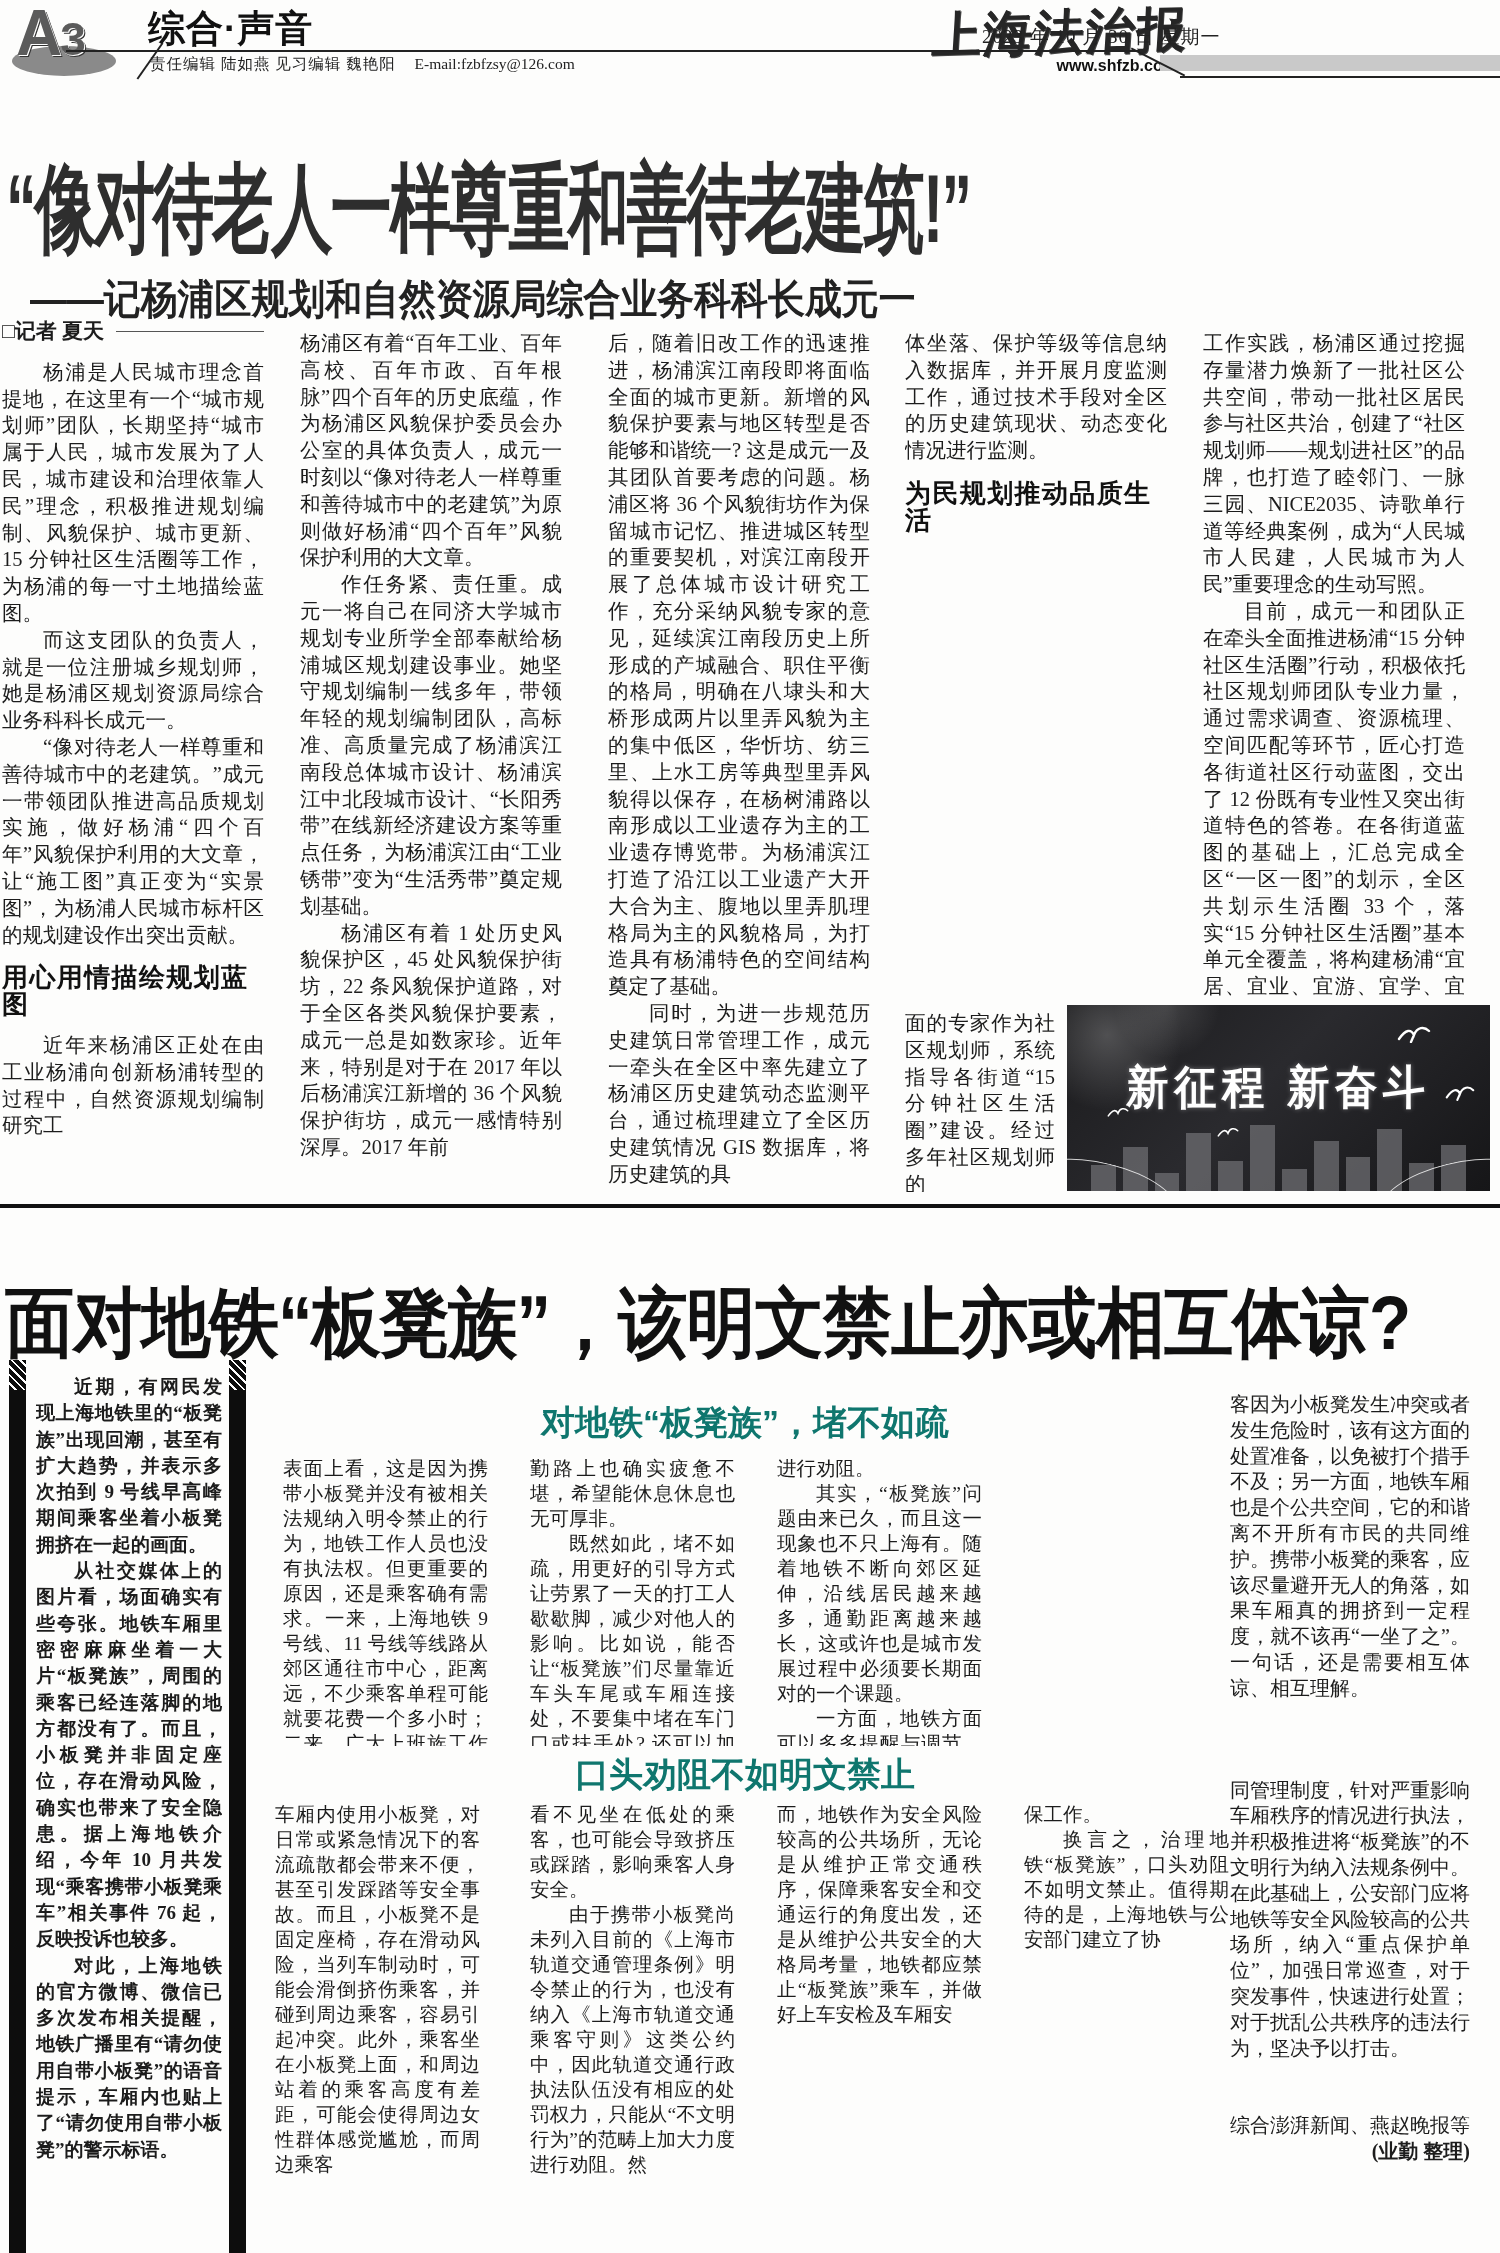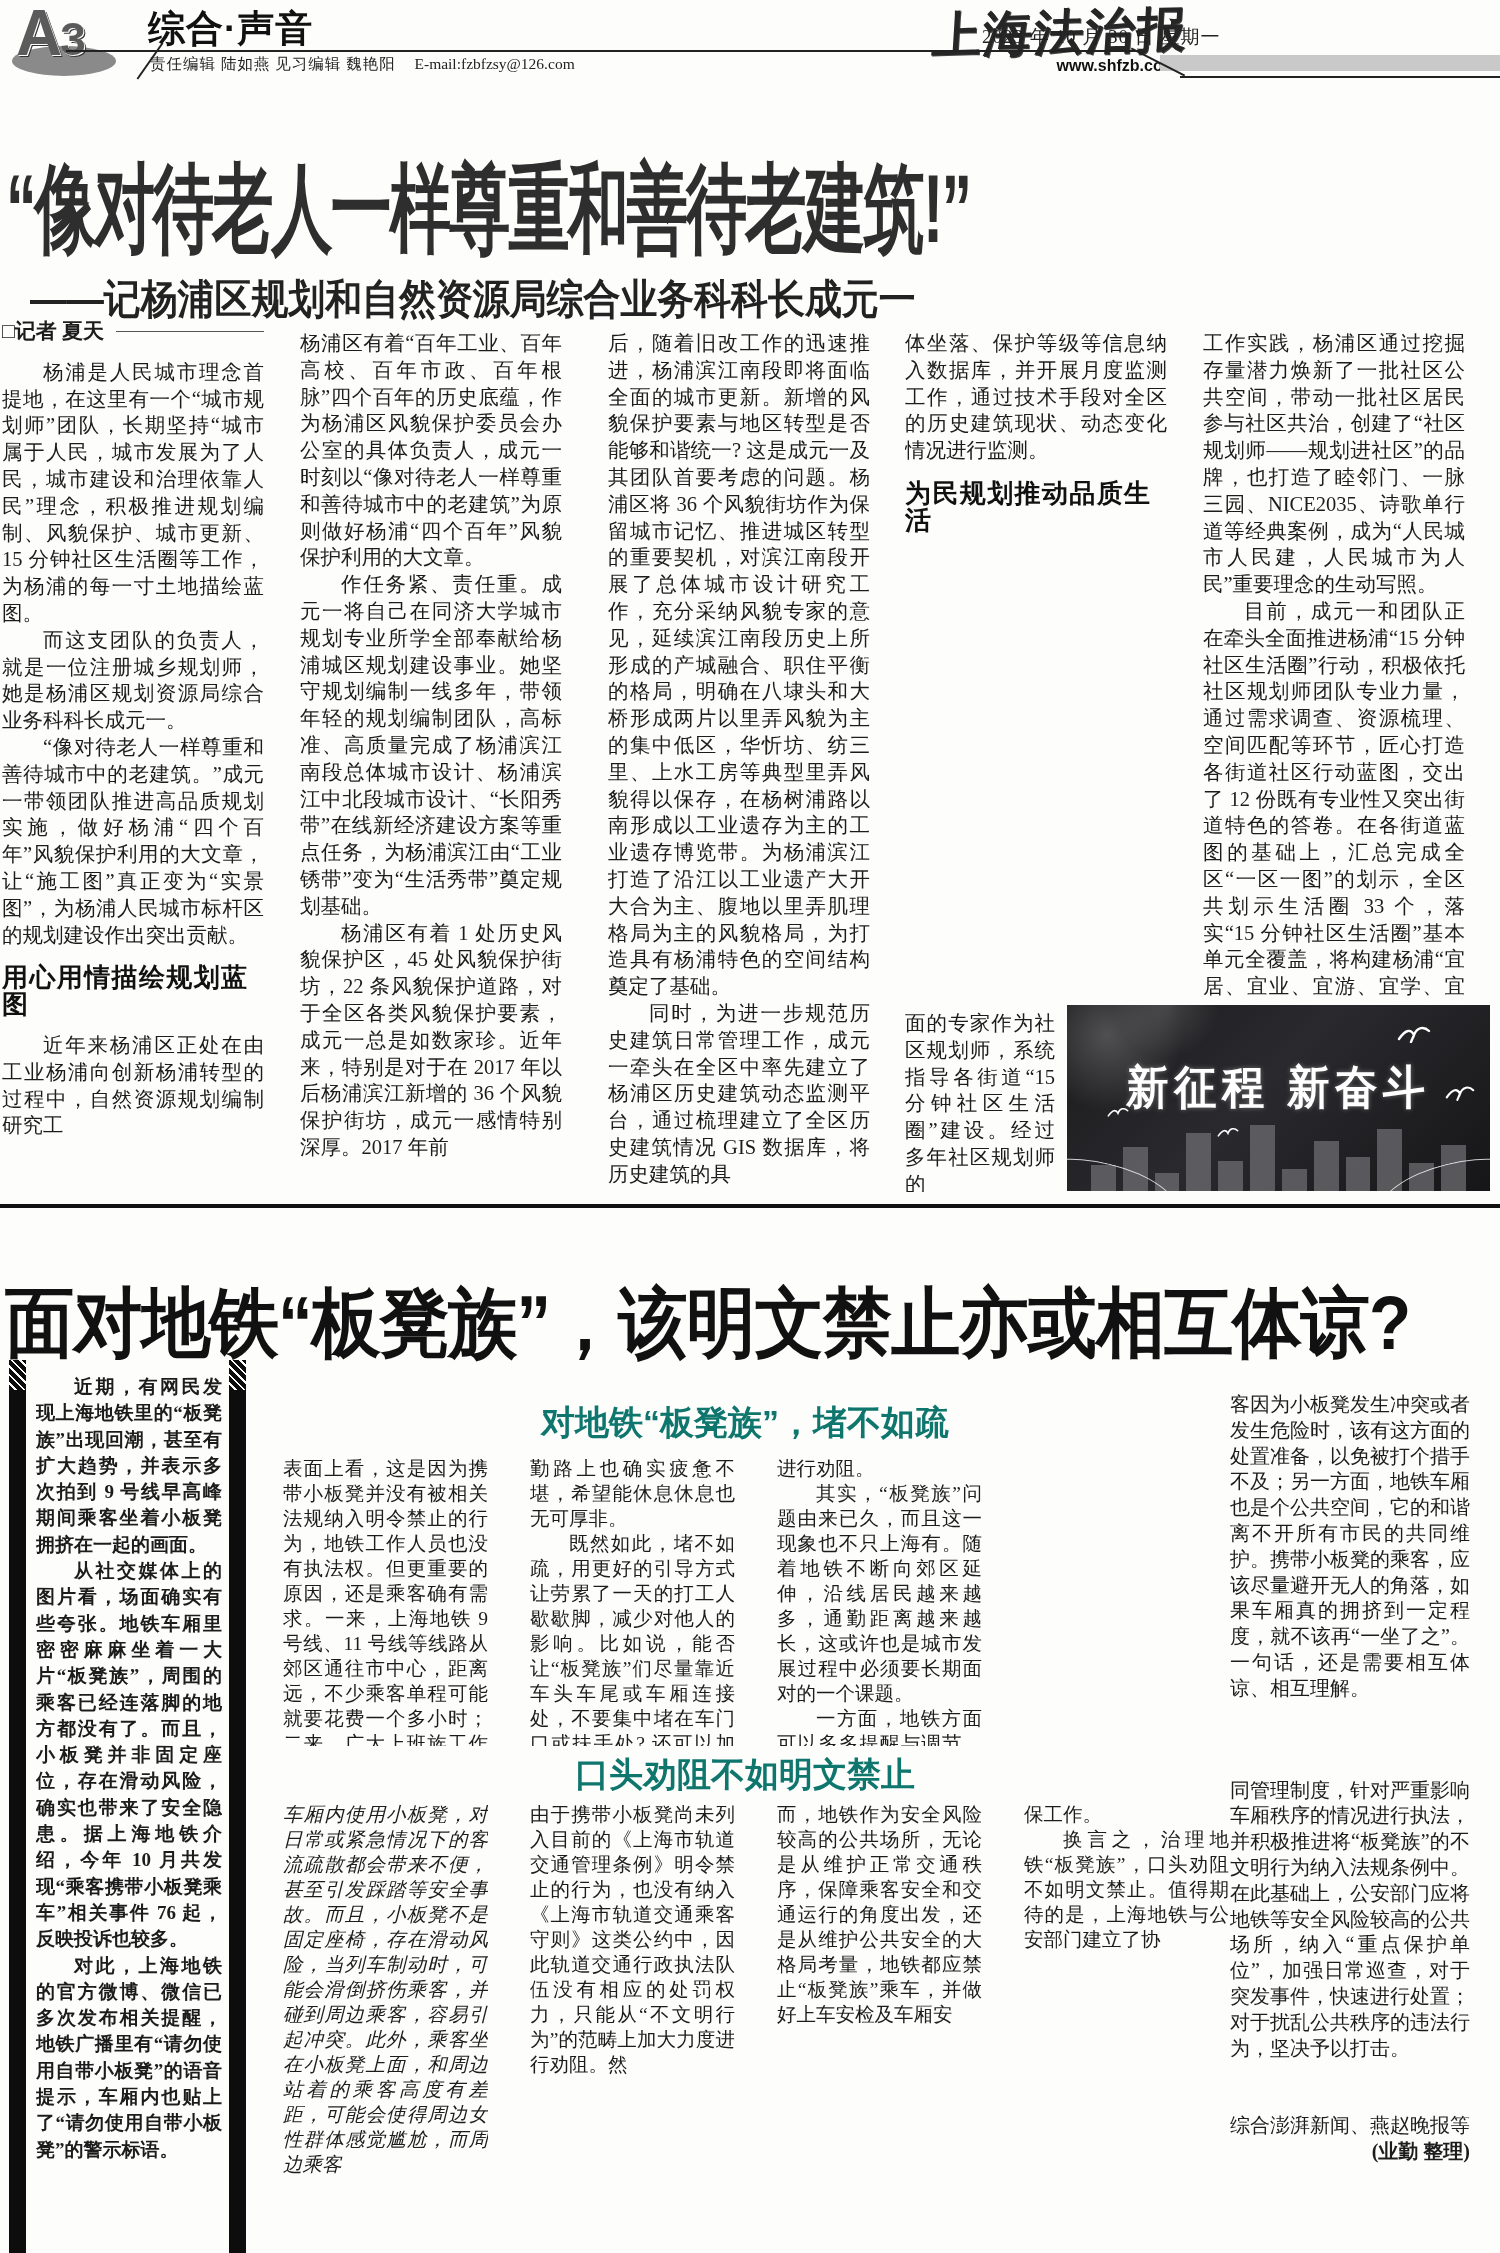--- a/index.html
+++ b/index.html
@@ -199,24 +199,25 @@
     <p>勤路上也确实疲惫不堪，希望能休息休息也无可厚非。</p>
     <p>既然如此，堵不如疏，用更好的引导方式让劳累了一天的打工人歇歇脚，减少对他人的影响。比如说，能否让“板凳族”们尽量靠近车头车尾或车厢连接处，不要集中堵在车门口或扶手处? 还可以加强安检、巡查，对携带体积较大的板凳的乘客</p>
   </div>
 <div class="b-col cont" style="left:777px;top:1456px;width:205px;height:290px;">
     <p>进行劝阻。</p>
     <p>其实，“板凳族”问题由来已久，而且这一现象也不只上海有。随着地铁不断向郊区延伸，沿线居民越来越多，通勤距离越来越长，这或许也是城市发展过程中必须要长期面对的一个课题。</p>
     <p>一方面，地铁方面可以多多提醒与调节，当真有乘</p>
   </div>
 
 <div class="subhead-mid" style="left:280px;top:1752px;width:930px;">口头劝阻不如明文禁止</div>
-<div class="b-col cont" style="left:283px;top:1802px;width:205px;height:450px;font-style:italic;">
+<div class="b-col cont" style="left:275px;top:1802px;width:205px;height:450px;">
     <p>车厢内使用小板凳，对日常或紧急情况下的客流疏散都会带来不便，甚至引发踩踏等安全事故。而且，小板凳不是固定座椅，存在滑动风险，当列车制动时，可能会滑倒挤伤乘客，并碰到周边乘客，容易引起冲突。此外，乘客坐在小板凳上面，和周边站着的乘客高度有差距，可能会使得周边女性群体感觉尴尬，而周边乘客</p>
   </div>
 <div class="b-col cont" style="left:530px;top:1802px;width:205px;height:450px;">
+    <p>看不见坐在低处的乘客，也可能会导致挤压或踩踏，影响乘客人身安全。</p>
     <p>由于携带小板凳尚未列入目前的《上海市轨道交通管理条例》明令禁止的行为，也没有纳入《上海市轨道交通乘客守则》这类公约中，因此轨道交通行政执法队伍没有相应的处罚权力，只能从“不文明行为”的范畴上加大力度进行劝阻。然</p>
   </div>
 <div class="b-col cont" style="left:777px;top:1802px;width:205px;height:450px;">
     <p>而，地铁作为安全风险较高的公共场所，无论是从维护正常交通秩序，保障乘客安全和交通运行的角度出发，还是从维护公共安全的大格局考量，地铁都应禁止“板凳族”乘车，并做好上车安检及车厢安</p>
   </div>
 <div class="b-col cont" style="left:1024px;top:1802px;width:205px;height:450px;">
     <p>保工作。</p>
     <p>换言之，治理地铁“板凳族”，口头劝阻不如明文禁止。值得期待的是，上海地铁与公安部门建立了协</p>
   </div>
 

